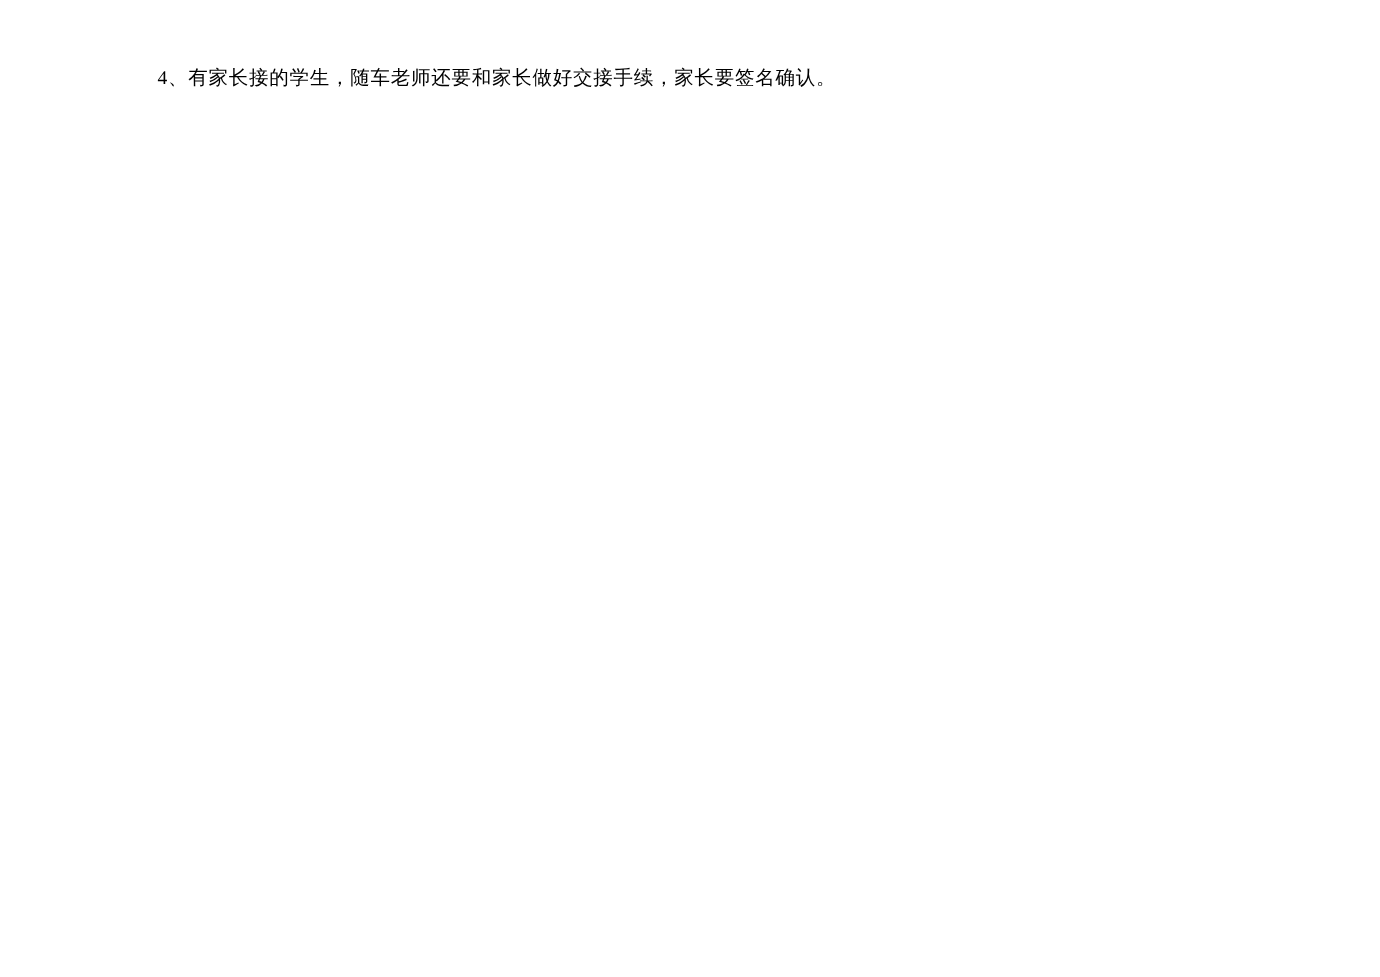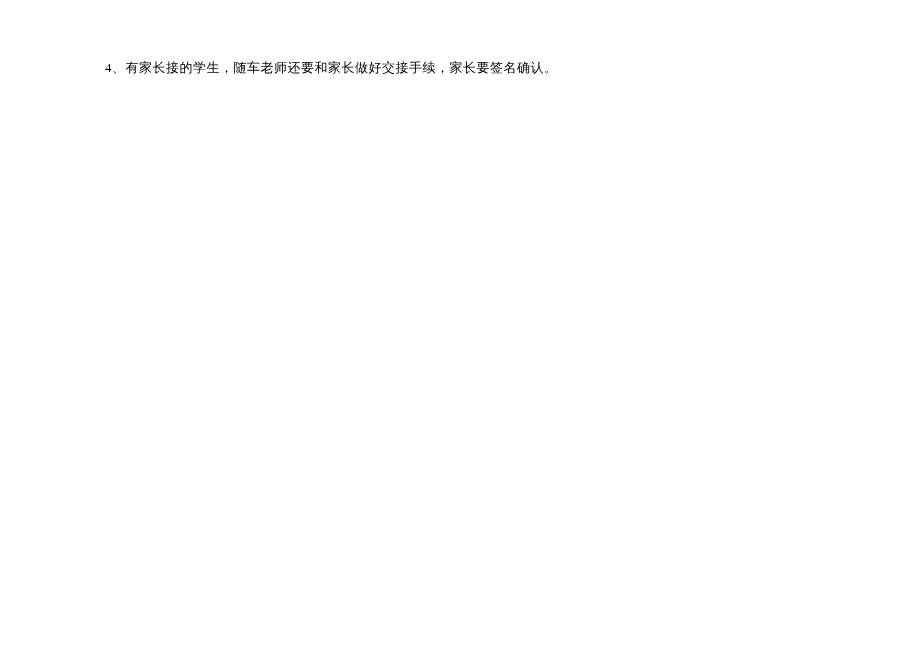--- a/index.html
+++ b/index.html
@@ -10,21 +10,21 @@
     body {
       width: 920px;
       height: 651px;
       background: #ffffff;
       font-family: "SimSun", "宋体", serif;
       position: relative;
     }
     .document-page {
       width: 100%;
       height: 100%;
-      padding-top: 58px;
+      padding-top: 42px;
       padding-left: 105px;
       padding-right: 105px;
     }
     .paragraph {
       font-size: 13px;
       line-height: 1.6;
       color: #000000;
       letter-spacing: 0.5px;
     }
   </style>

